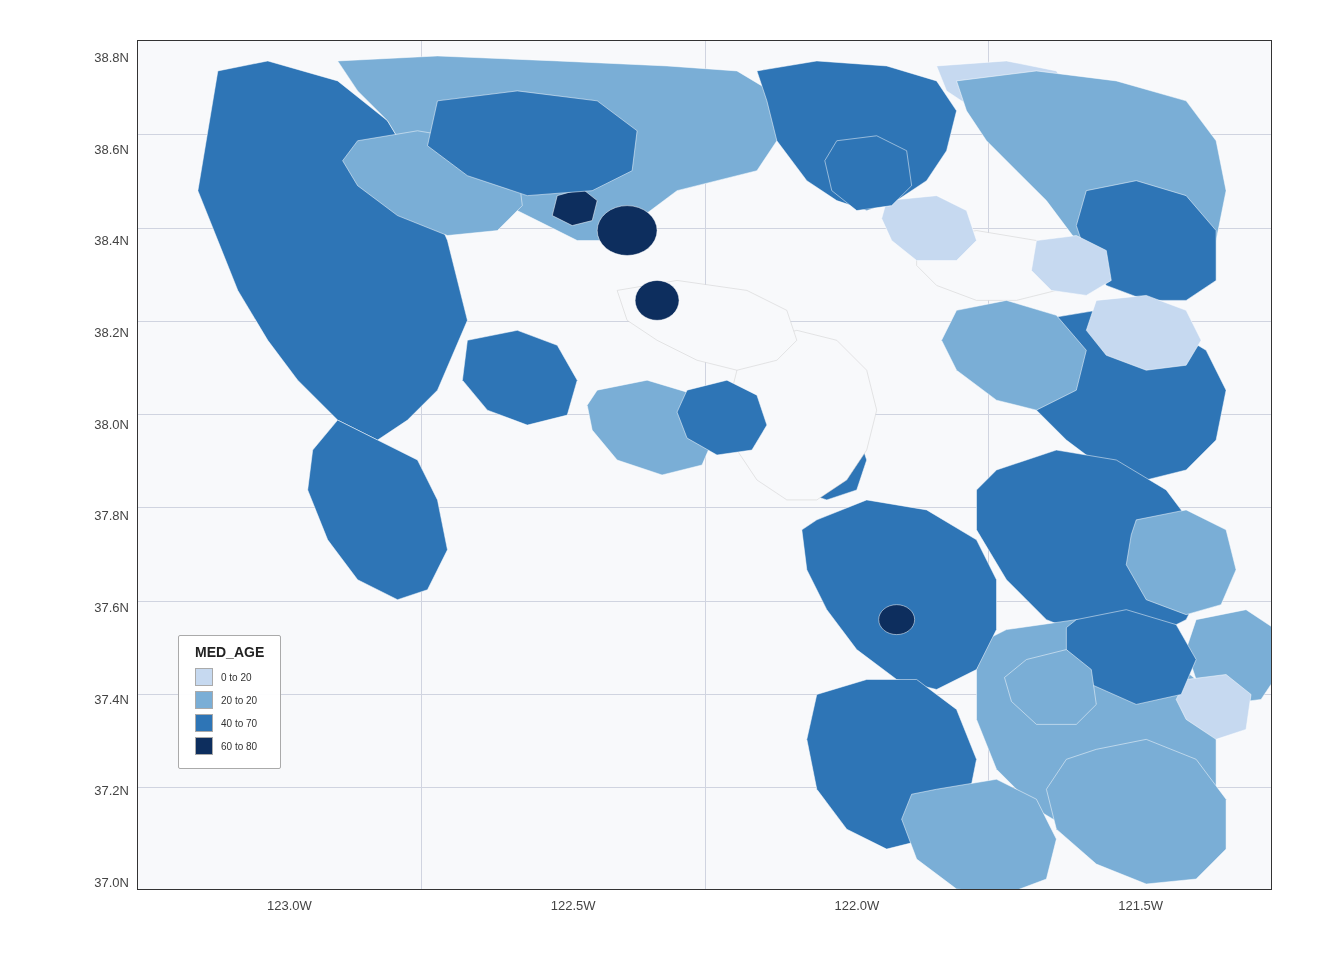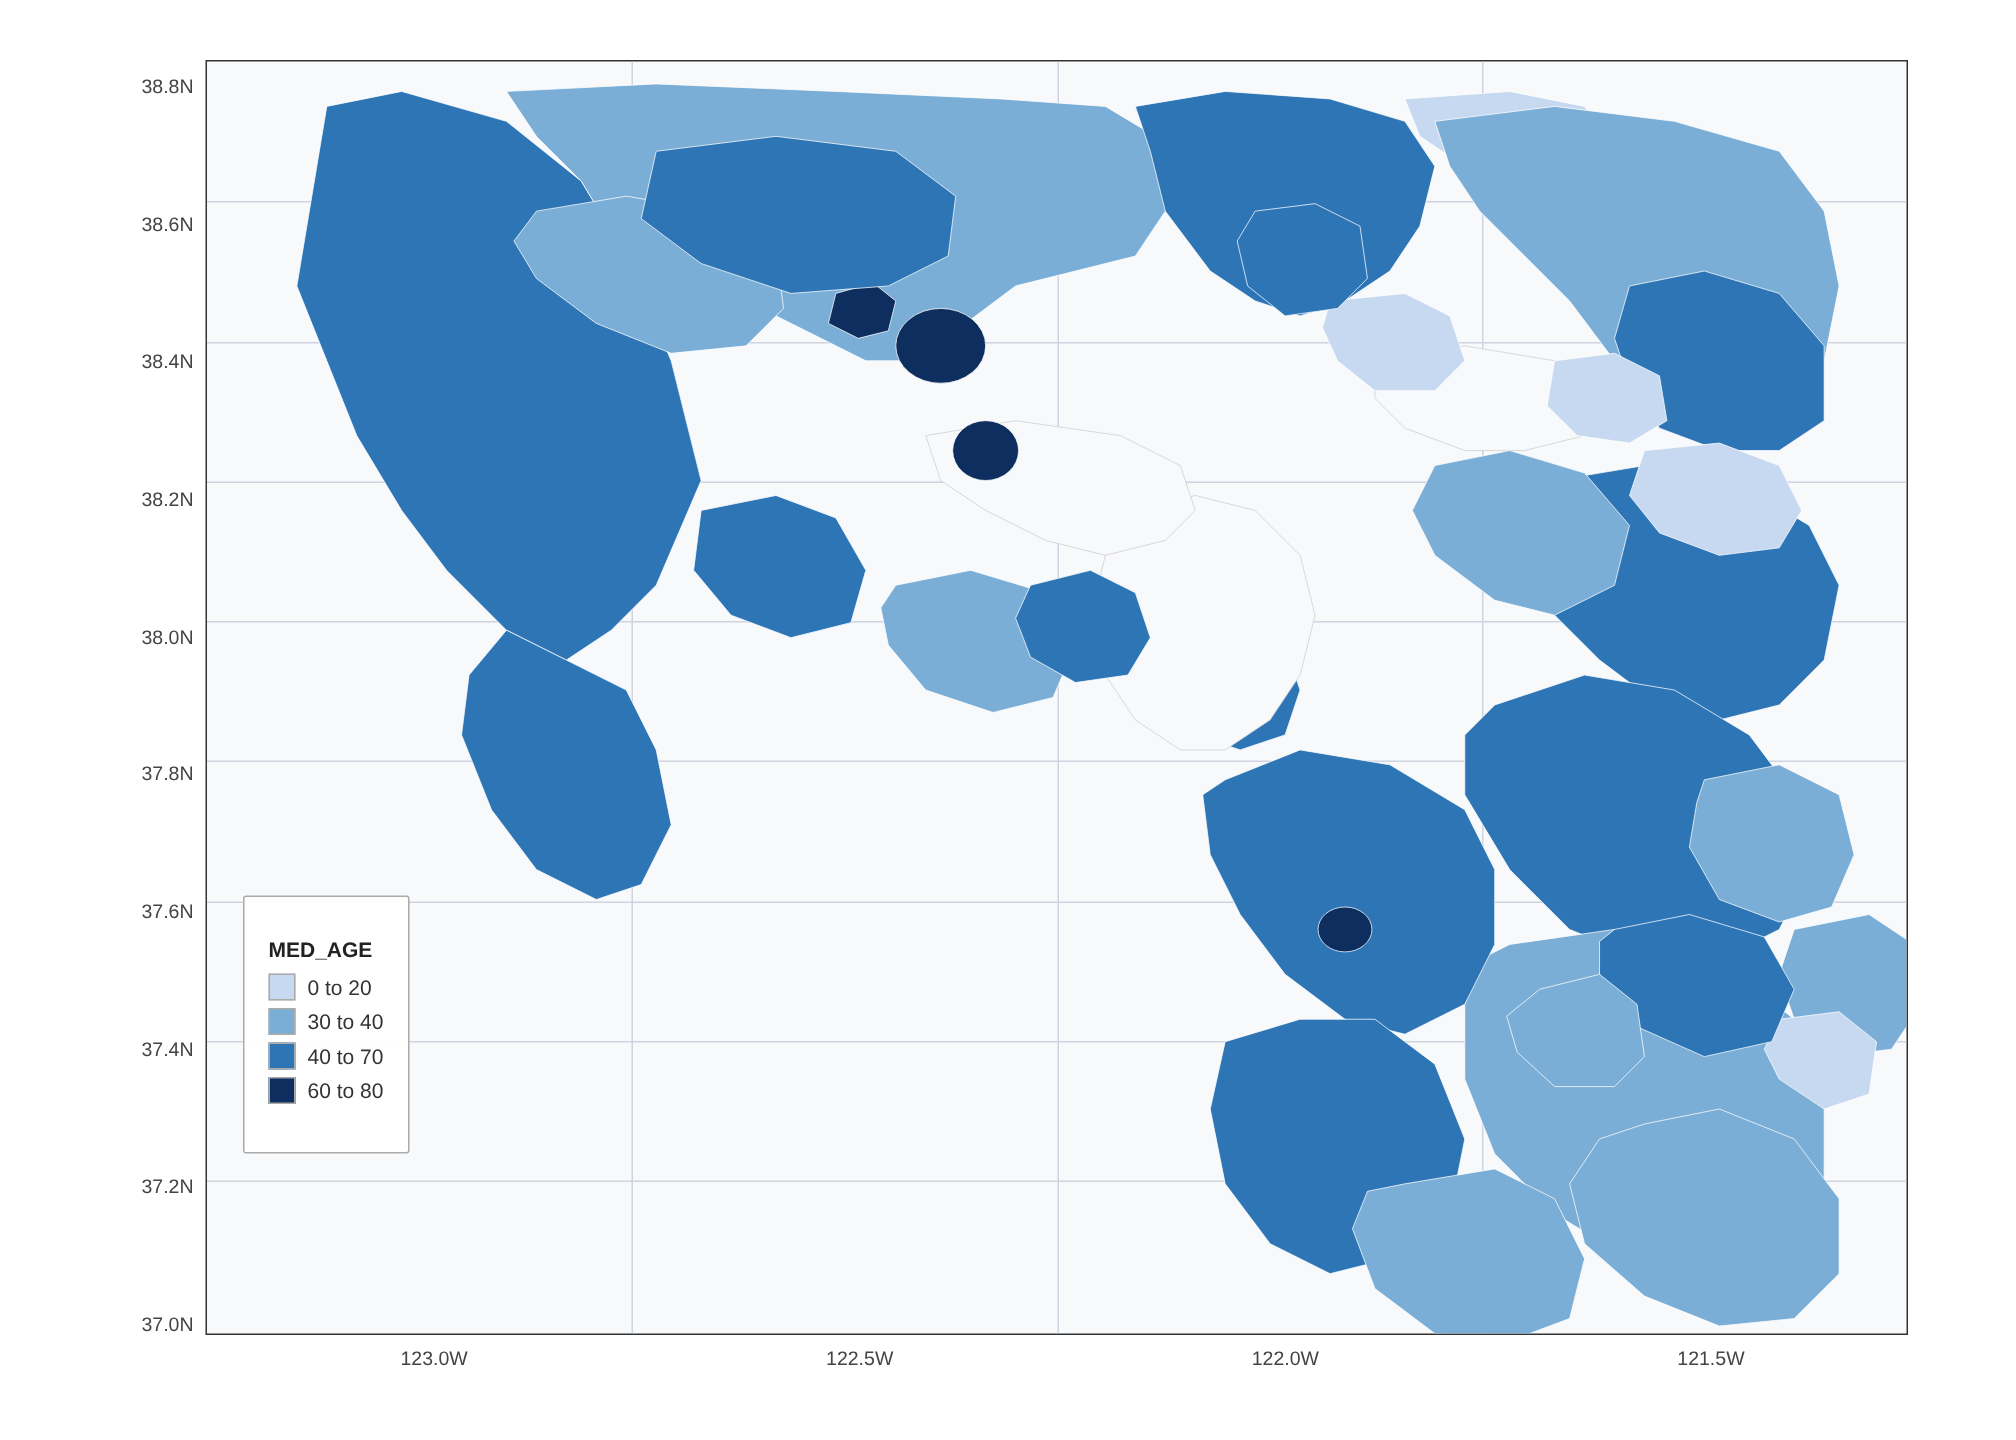--- a/index.html
+++ b/index.html
@@ -77,25 +77,25 @@
     }
     .grid-v {
       position: absolute;
       top: 0; bottom: 0;
       border-left: 1px solid #d0d4e0;
     }
 
     
     .legend {
       position: absolute;
-      left: 24px;
+      left: 40px;
       bottom: 120px;
       background: rgba(255,255,255,0.95);
       border: 1px solid #aaa;
-      padding: 27px 16px;
+      padding: 8px 16px;
       border-radius: 2px;
       z-index: 10;
     }
     .legend-title {
       font-size: 14px;
       font-weight: bold;
       margin-bottom: 8px;
       color: #222;
     }
     .legend-item {
@@ -103,21 +103,21 @@
       align-items: center;
       margin-bottom: 5px;
     }
     .legend-color {
       width: 18px;
       height: 18px;
       margin-right: 8px;
       border: 0.5px solid #aaa;
     }
     .legend-label {
-      font-size: 14px;
+      font-size: 10px;
       color: #333;
     }
 
     
     .map-svg {
       position: absolute;
       top: 0; left: 0; right: 0; bottom: 0;
       width: 100%;
       height: 100%;
     }
@@ -240,21 +240,21 @@
       </svg>
 
       <div class="legend">
         <div class="legend-title">MED_AGE</div>
         <div class="legend-item">
           <div class="legend-color" style="background:#c6d9f0;"></div>
           <span class="legend-label">0 to 20</span>
         </div>
         <div class="legend-item">
           <div class="legend-color" style="background:#7aaed6;"></div>
-          <span class="legend-label">30 to 40</span>
+          <span class="legend-label">20 to 20</span>
         </div>
         <div class="legend-item">
           <div class="legend-color" style="background:#2e75b6;"></div>
           <span class="legend-label">40 to 70</span>
         </div>
         <div class="legend-item">
           <div class="legend-color" style="background:#0d2e5e;"></div>
           <span class="legend-label">60 to 80</span>
         </div>
       </div>

